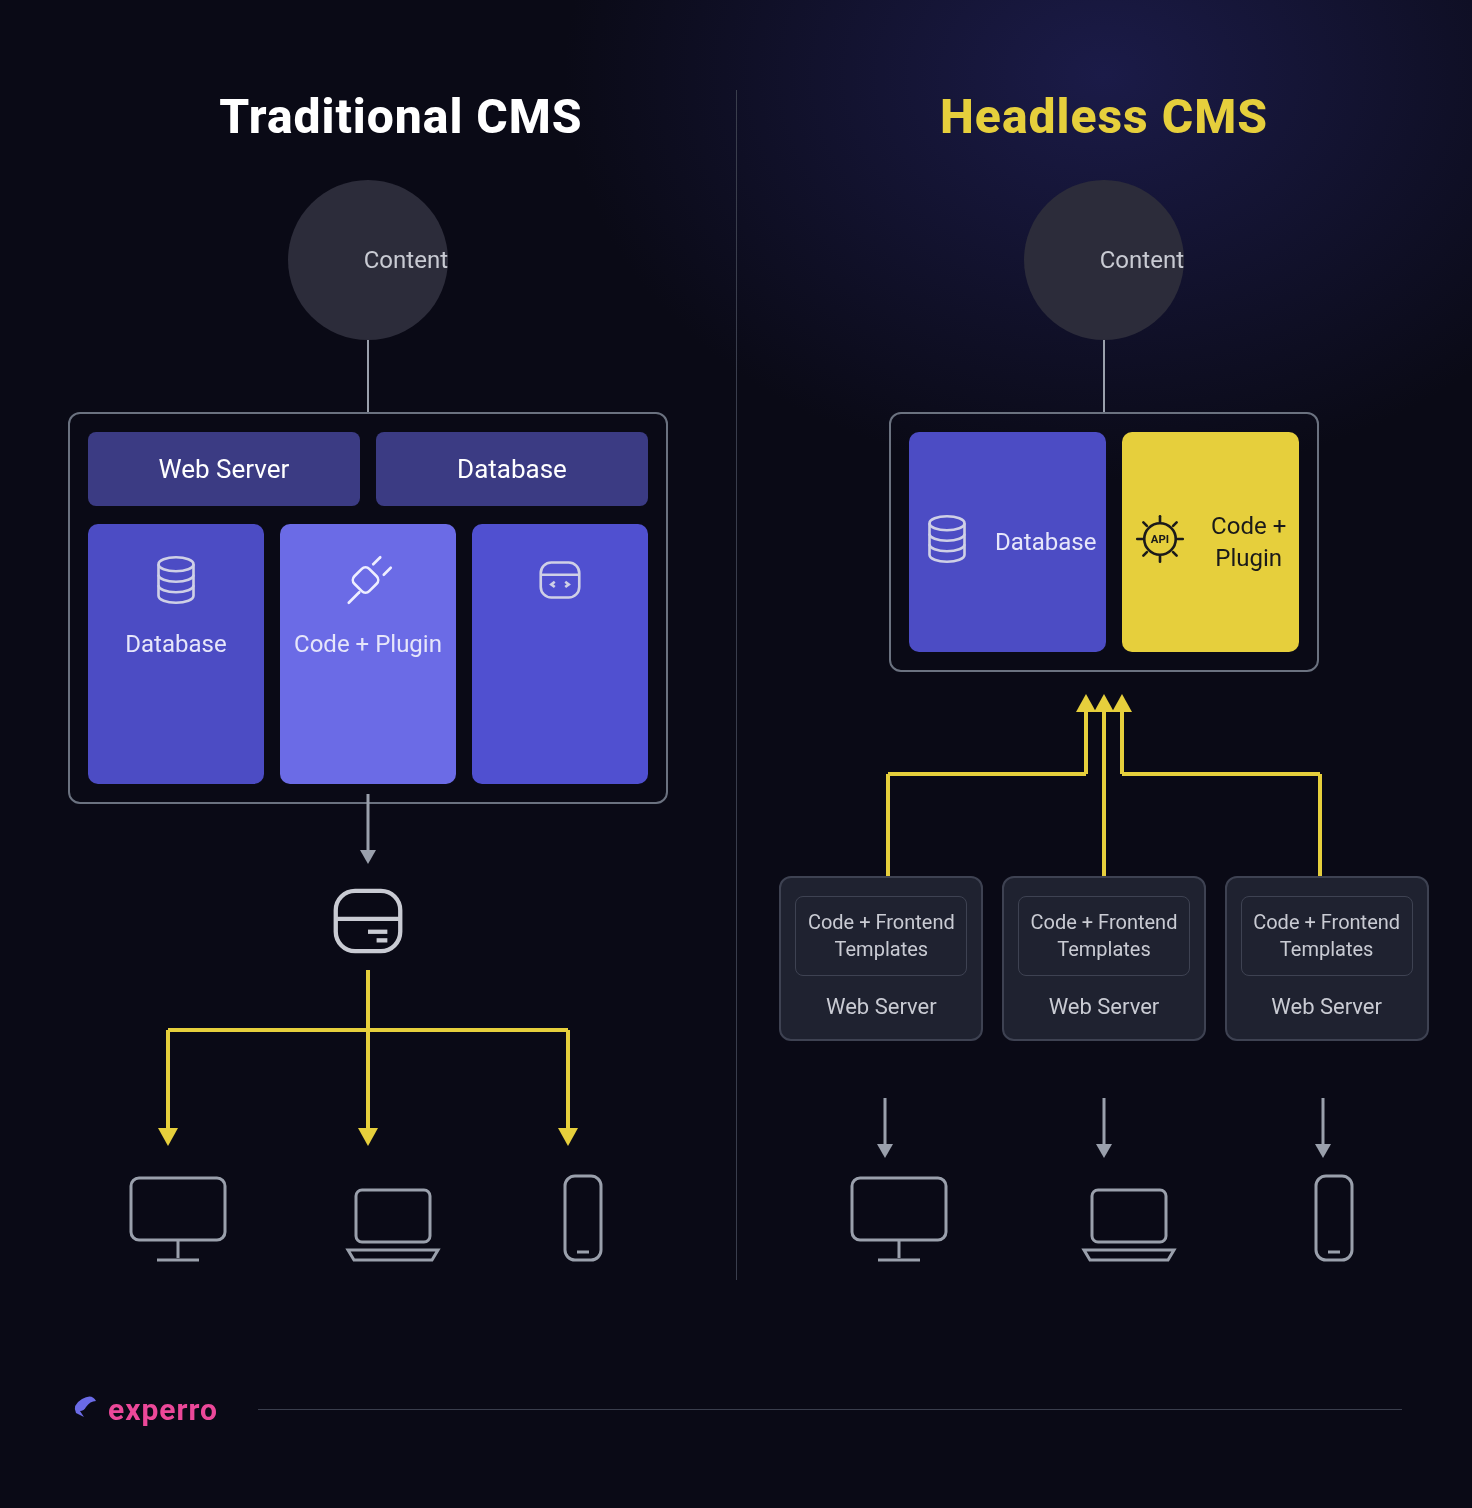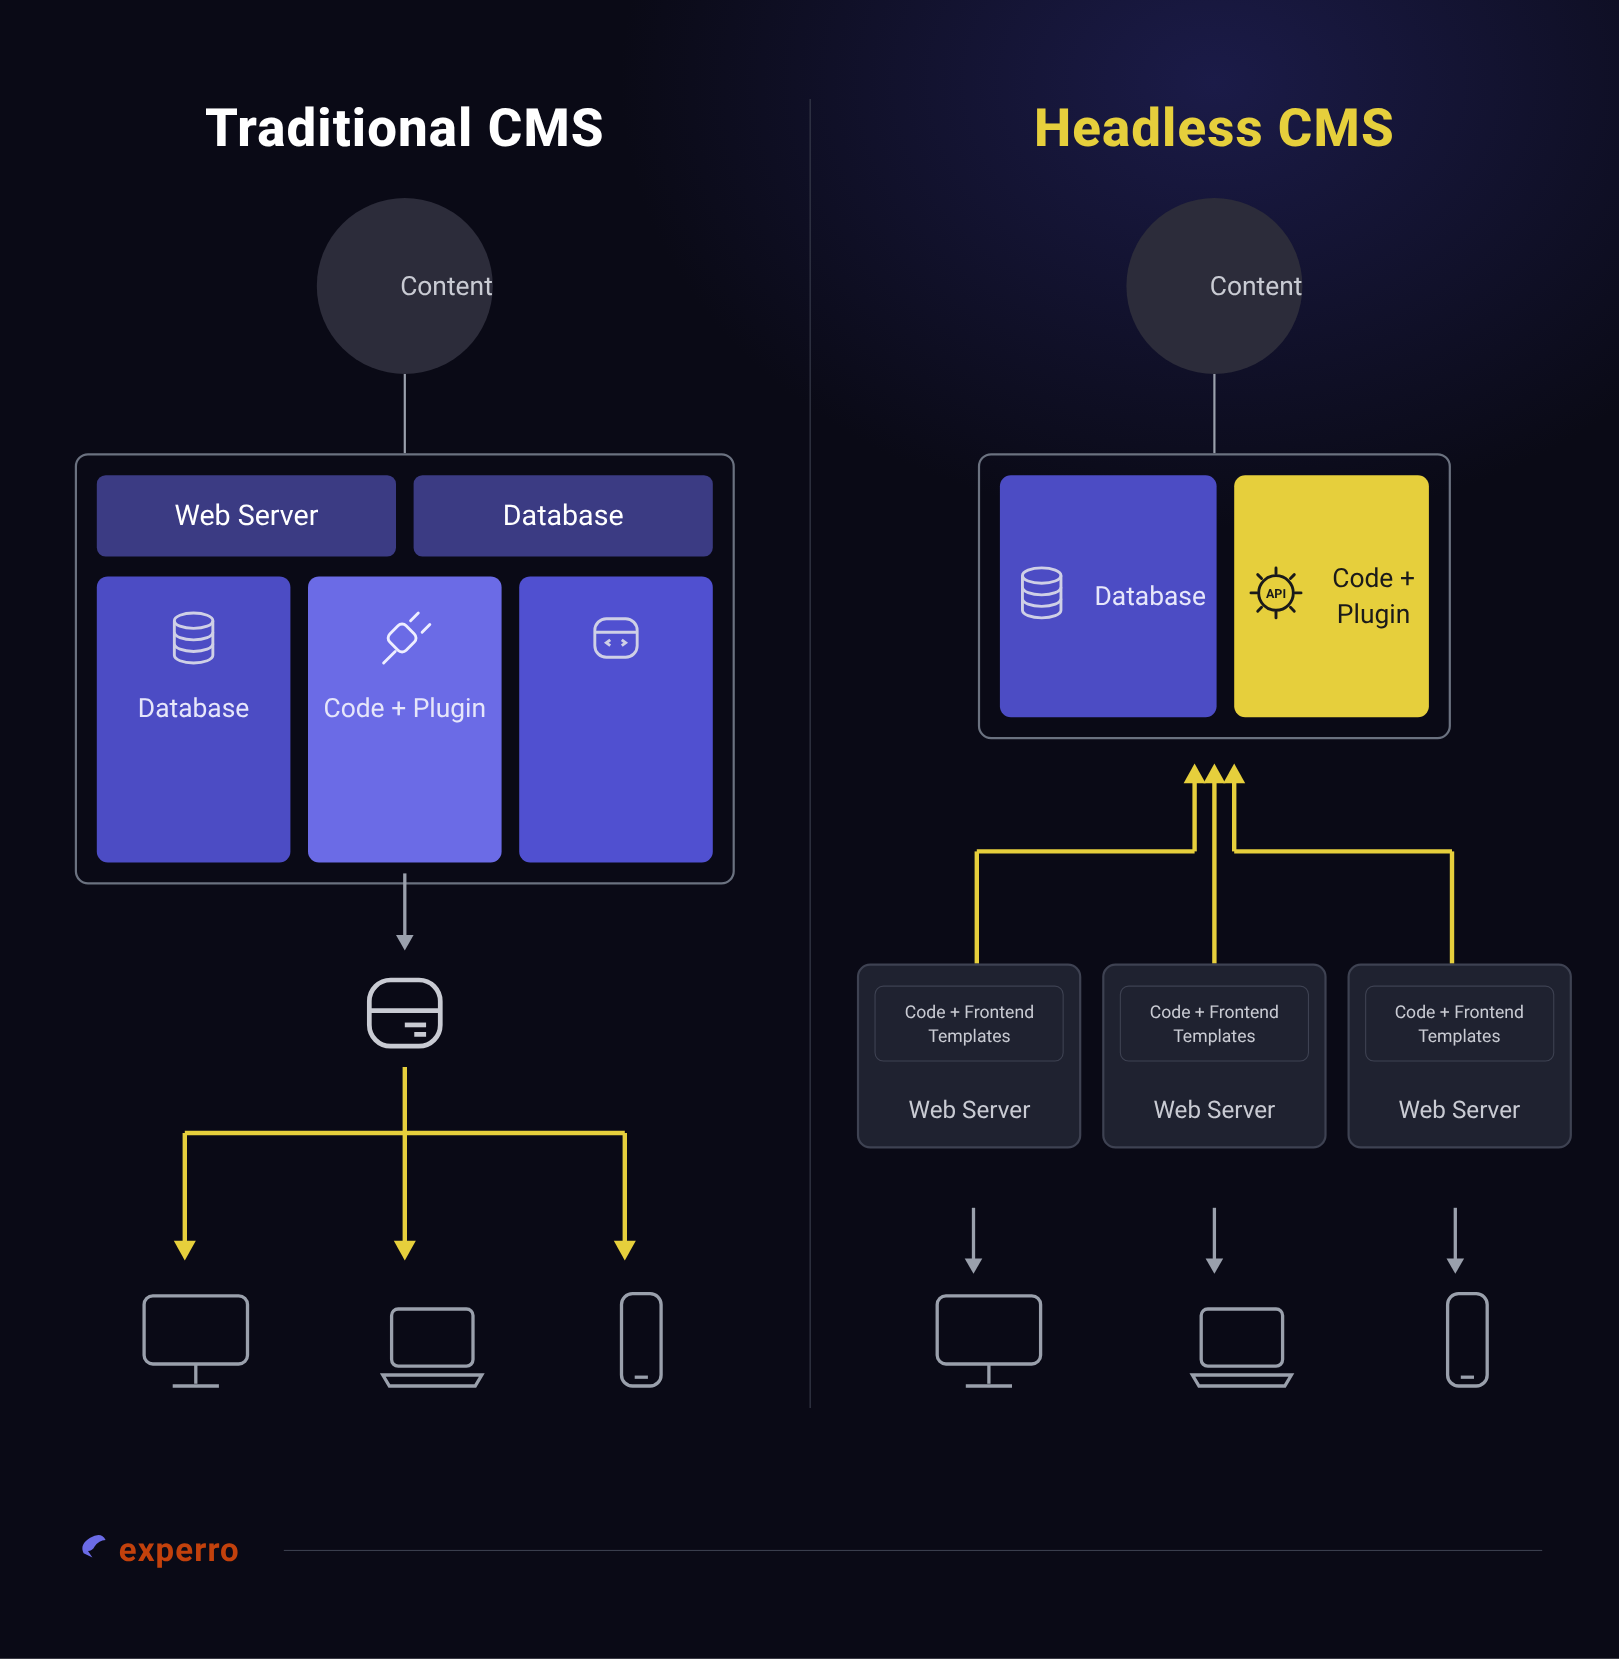--- a/index.html
+++ b/index.html
@@ -23,21 +23,21 @@
   html,body{margin:0;padding:0;}
   body{
     width:1472px;height:1508px;
     background:radial-gradient(1200px 900px at 75% 5%, #1b1b48 0%, #0a0a16 45%);
     font-family:-apple-system,BlinkMacSystemFont,"Segoe UI",Roboto,sans-serif;
     color:var(--text);
     position:relative;
     overflow:hidden;
   }
   .side{position:absolute;top:0;height:100%;}
-  .left-side{left:0;width:50%;}
+  .left-side{left:0;width:50%;padding-left:33px;}
   .right-side{left:50%;width:50%;}
   .divider{position:absolute;left:50%;top:90px;width:0;height:1190px;border-left:1px solid #3a3e4d;}
   .title{position:absolute;top:88px;width:100%;text-align:center;font-size:48px;font-weight:800;letter-spacing:1px;}
   .title.left{color:#fff;}
   .title.right{color:var(--yellow);}
   .content-circle{
     position:absolute;width:160px;height:160px;border-radius:50%;
     background:var(--muted);color:var(--text-soft);
     display:flex;align-items:center;justify-content:flex-end;
     font-size:24px;left:50%;transform:translateX(-50%);top:180px;
@@ -99,34 +99,34 @@
   
   .hl-up-arrows{position:absolute;left:0;right:0;top:688px;height:188px;}
 
   
   .hl-servers{position:absolute;left:0;right:0;top:876px;display:flex;justify-content:space-around;padding:0 40px;gap:12px;}
   .srv-card{
     width:204px;border:2px solid #3e4252;border-radius:12px;background:#1f2230;
     padding:18px 14px 20px;text-align:center;color:var(--text-soft);
   }
   .srv-card .inner{
-    border:1px solid #3e4252;border-radius:8px;padding:12px 6px;margin-bottom:32px;
-    font-size:16px;line-height:1.35;
+    border:1px solid #3e4252;border-radius:8px;padding:12px 6px;margin-bottom:18px;
+    font-size:20px;line-height:1.35;
   }
   .srv-card .ws{font-size:22px;}
 
   .hl-down-arrows{position:absolute;left:0;right:0;top:1096px;height:70px;display:flex;justify-content:space-around;padding:0 40px;}
   .right-side .devices{top:1168px;padding:0 48px;justify-content:space-around;}
 
   
   .footer{
     position:absolute;left:70px;right:70px;bottom:80px;
     display:flex;align-items:center;gap:40px;
   }
-  .footer .logo{display:flex;align-items:center;gap:8px;font-size:30px;font-weight:700;color:#c2410c;letter-spacing:1px;}
+  .footer .logo{display:flex;align-items:center;gap:8px;font-size:30px;font-weight:700;color:#ec4899;letter-spacing:1px;}
   .footer .line{flex:1;height:1px;background:#3a3e4d;}
 
   svg{overflow:visible;}
 </style>
 </head>
 <body>
 
 <div class="divider"></div>
 
 <div class="side left-side">

